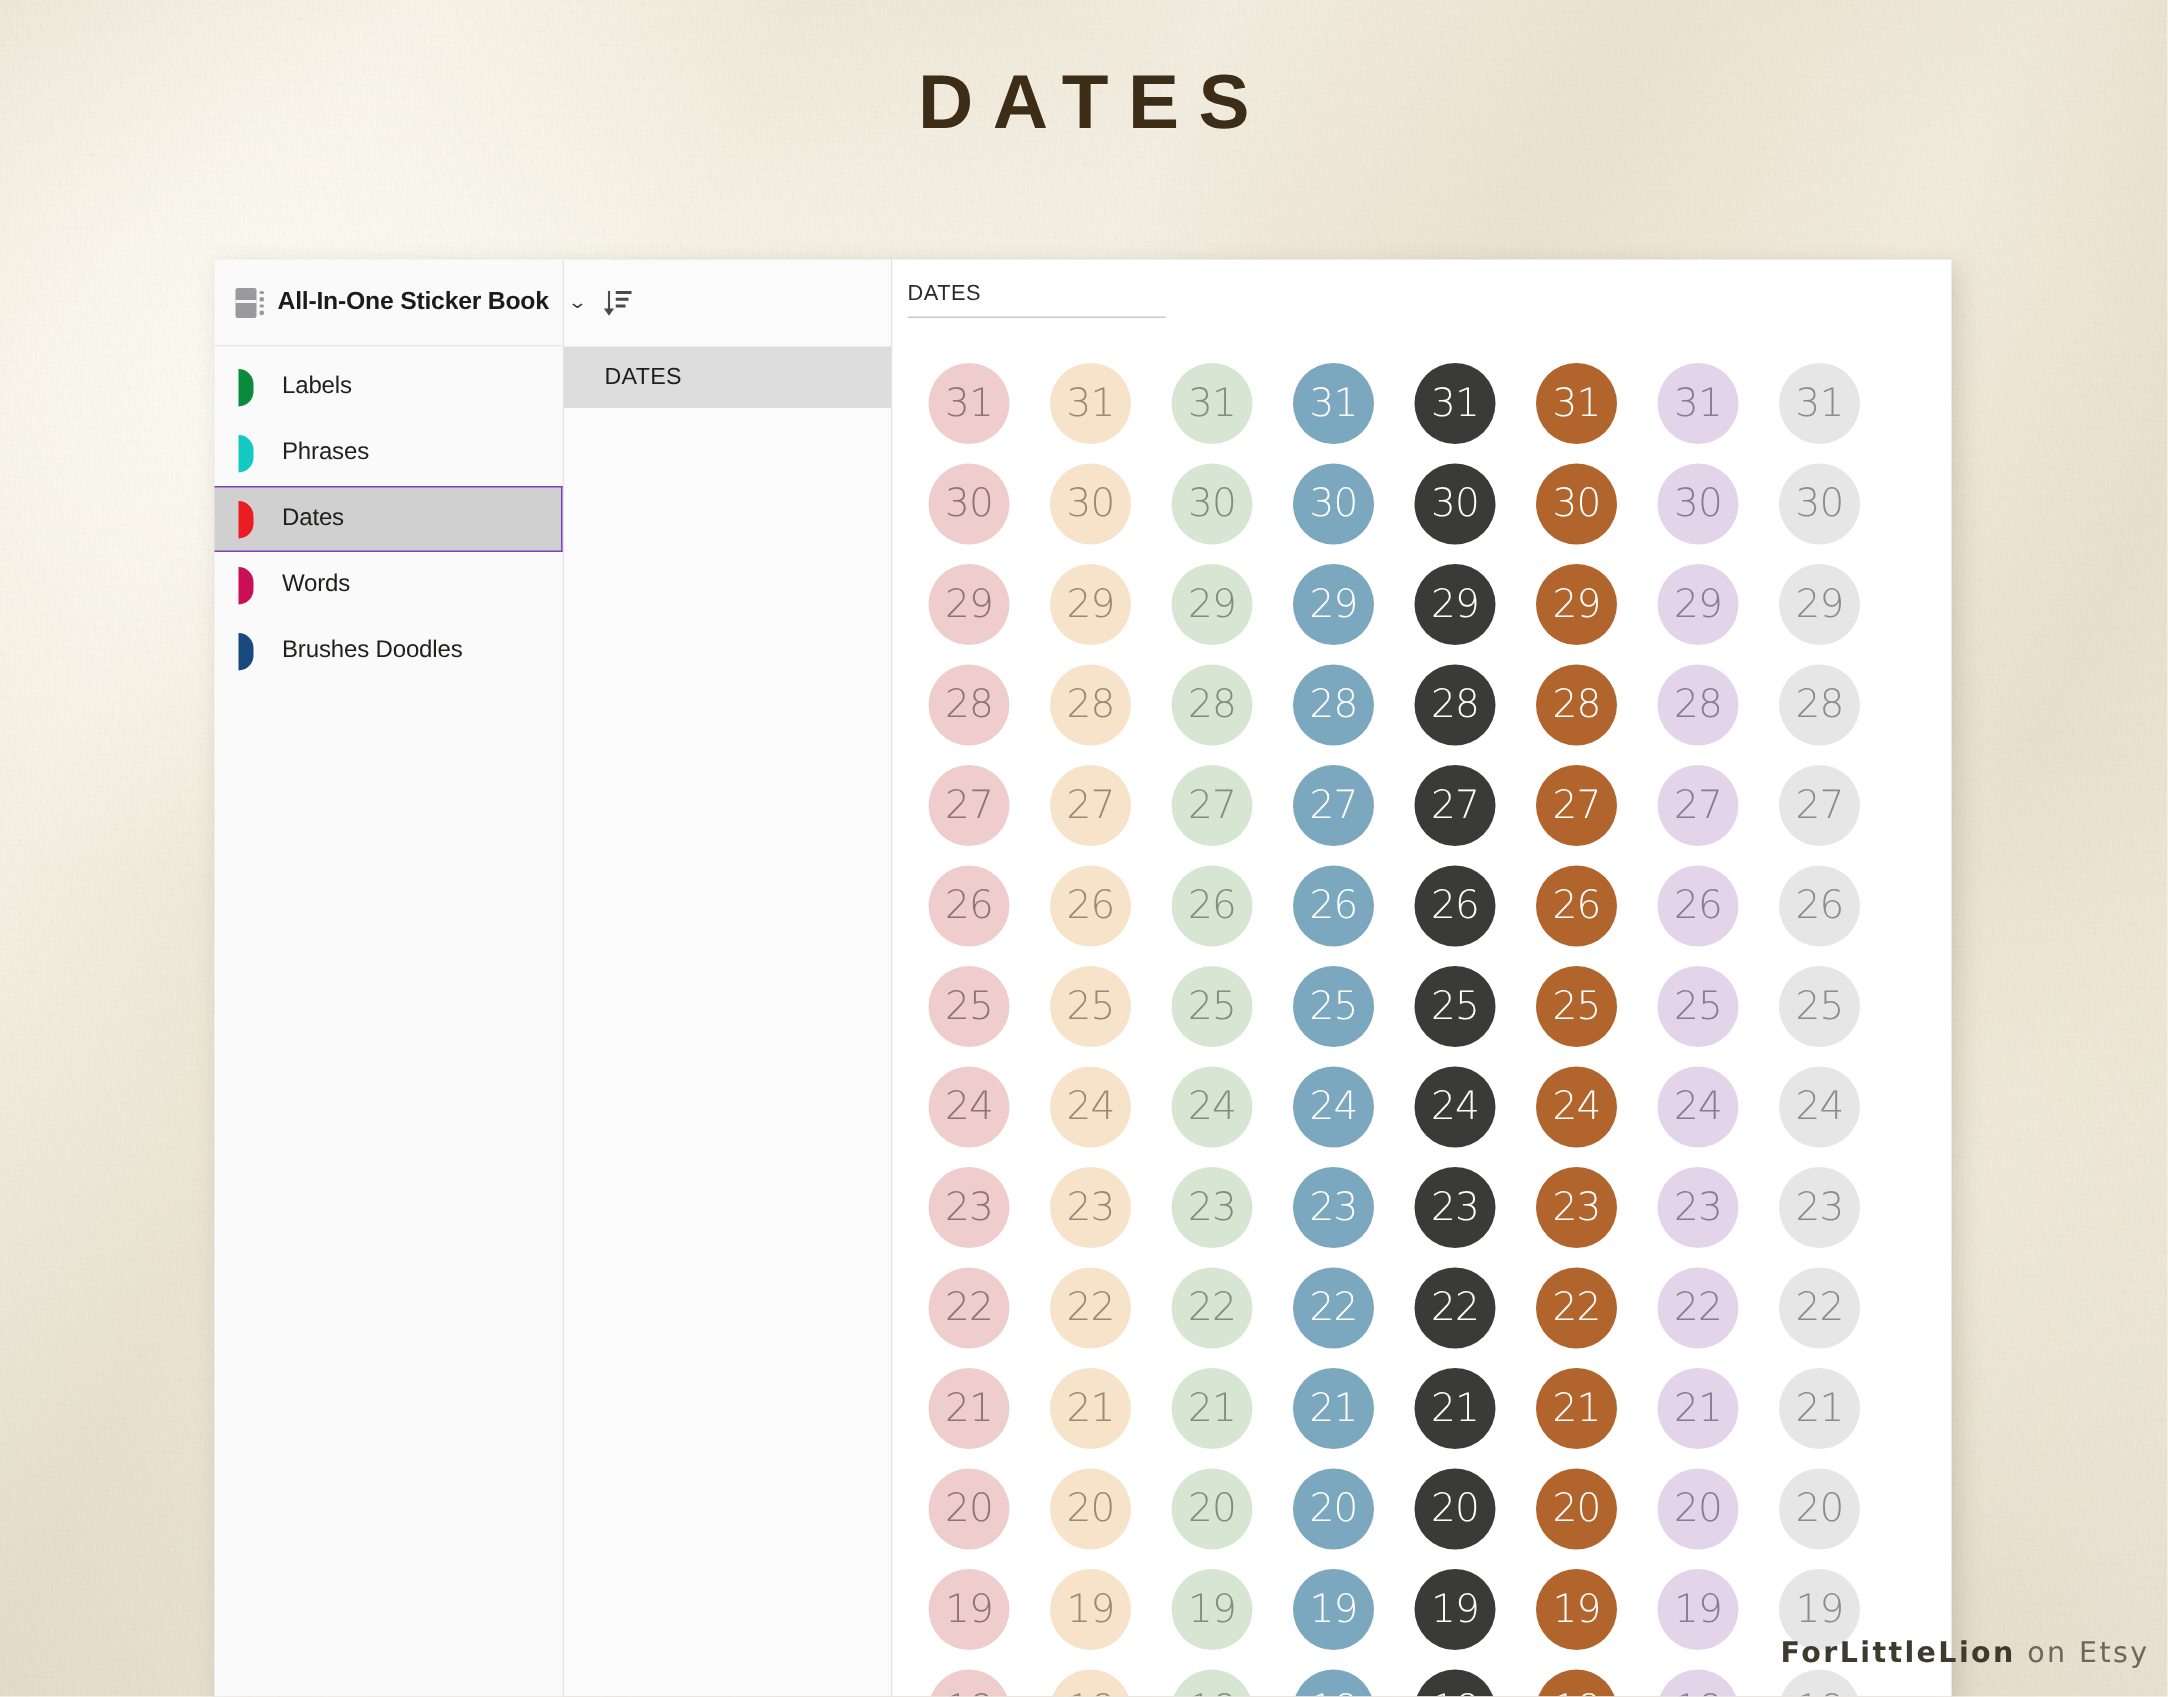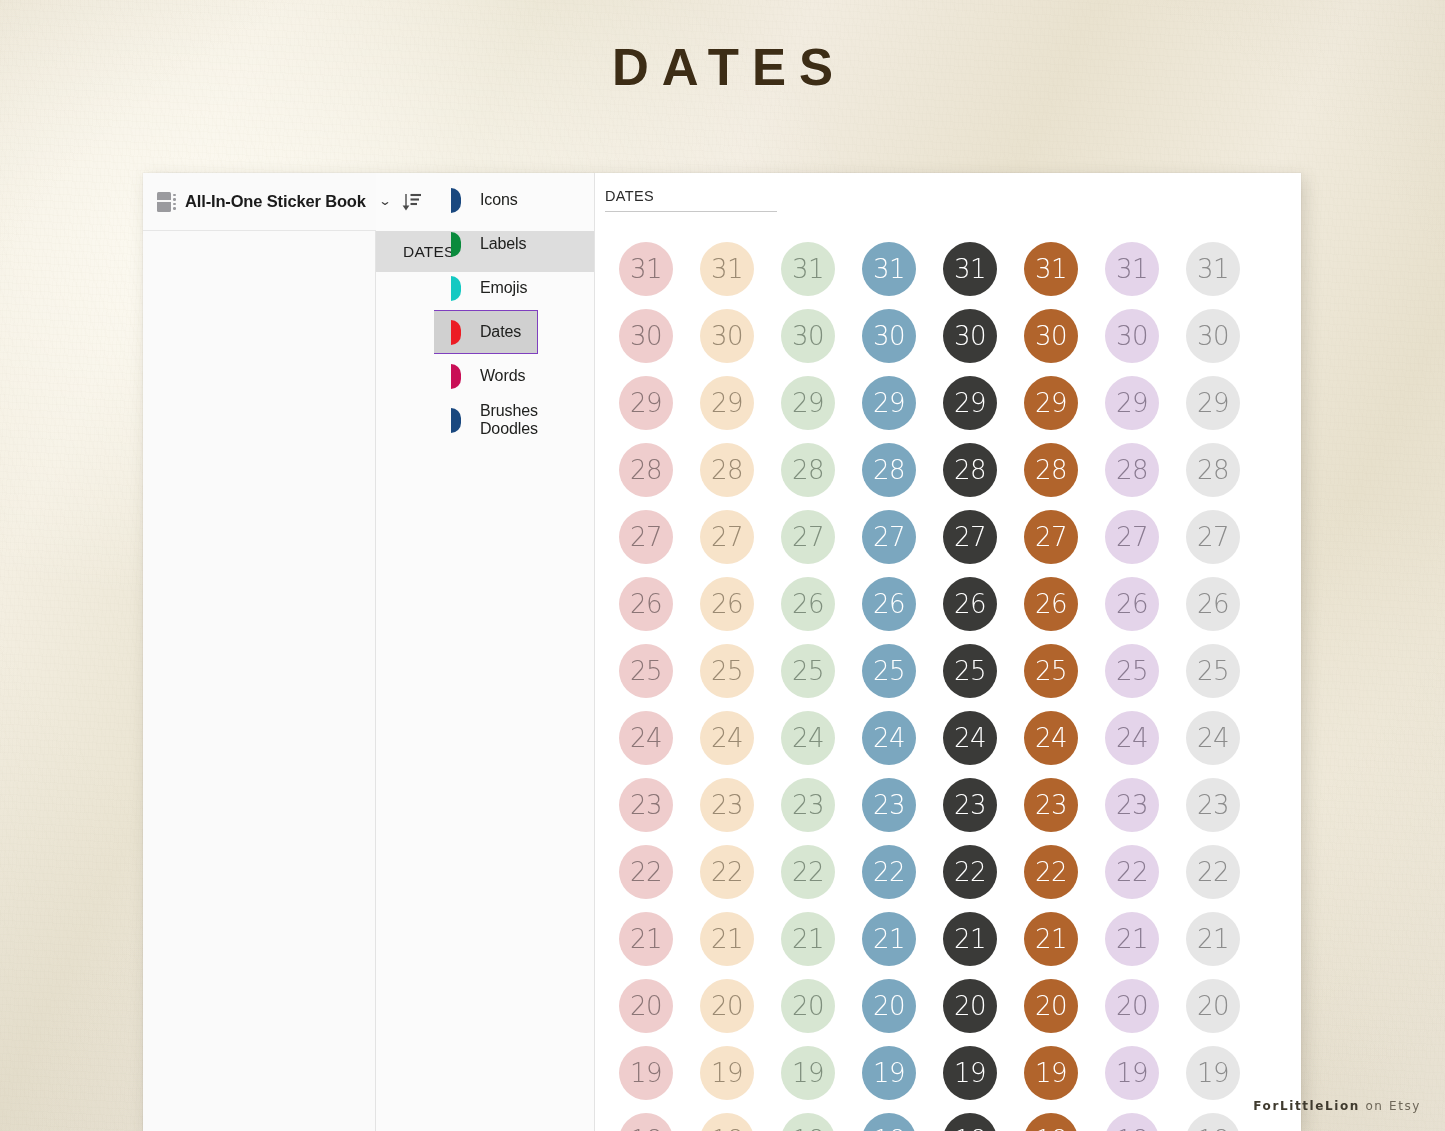--- a/index.html
+++ b/index.html
@@ -69,20 +69,21 @@
     overflow: hidden;
   }
 
   
   #sidebar {
     width: 233px;
     flex: 0 0 233px;
     background: #fafafa;
     border-right: 1px solid #e3e3e3;
     display: flex;
+    flex-direction: column;
   }
 
   #sidebar-header {
     height: 58px;
     display: flex;
     align-items: center;
     padding: 0 10px 0 14px;
     border-bottom: 1px solid #e6e6e6;
     background: #fafafa;
     gap: 9px;
@@ -245,23 +246,23 @@
     letter-spacing: -0.5px;
     font-family: "DejaVu Sans", sans-serif;
     cursor: pointer;
     user-select: none;
   }
   .sticker:last-child { margin-right: 0; }
 
   
   #watermark {
     position: absolute;
-    right: 24px;
+    right: 12px;
     bottom: 18px;
-    font-size: 12px;
+    font-size: 19px;
     letter-spacing: 1.6px;
     color: #5b5344;
     white-space: nowrap;
     font-family: "DejaVu Sans", sans-serif;
     z-index: 40;
   }
   #watermark .wm-brand { font-weight: 700; color: #3f3a2e; }
   #watermark .wm-rest { font-weight: 400; color: #6e6759; }
 </style>
 </head>
@@ -295,30 +296,26 @@
           <polygon points="7,21.5 3.6,16.6 10.4,16.6" fill="#4a4a4a"></polygon>
           <line x1="11.5" y1="6" x2="22" y2="6" stroke="#4a4a4a" stroke-width="2.1"></line>
           <line x1="11.5" y1="10.5" x2="20" y2="10.5" stroke="#4a4a4a" stroke-width="2.1"></line>
           <line x1="11.5" y1="15" x2="18" y2="15" stroke="#4a4a4a" stroke-width="2.1"></line>
         </svg>
       </span>
     </div>
 
     <div id="sidebar-list">
         <div class="sidebar-item">
-          <span class="tab" style="background: rgb(25, 72, 127);"></span>
-          <span class="label">Icons</span>
-        </div>
-        <div class="sidebar-item">
           <span class="tab" style="background: rgb(10, 138, 60);"></span>
           <span class="label">Labels</span>
         </div>
         <div class="sidebar-item">
           <span class="tab" style="background: rgb(20, 201, 194);"></span>
-          <span class="label">Emojis</span>
+          <span class="label">Phrases</span>
         </div>
         <div class="sidebar-item selected">
           <span class="tab" style="background: rgb(236, 28, 36);"></span>
           <span class="label">Dates</span>
         </div>
         <div class="sidebar-item">
           <span class="tab" style="background: rgb(201, 15, 86);"></span>
           <span class="label">Words</span>
         </div>
         <div class="sidebar-item">

